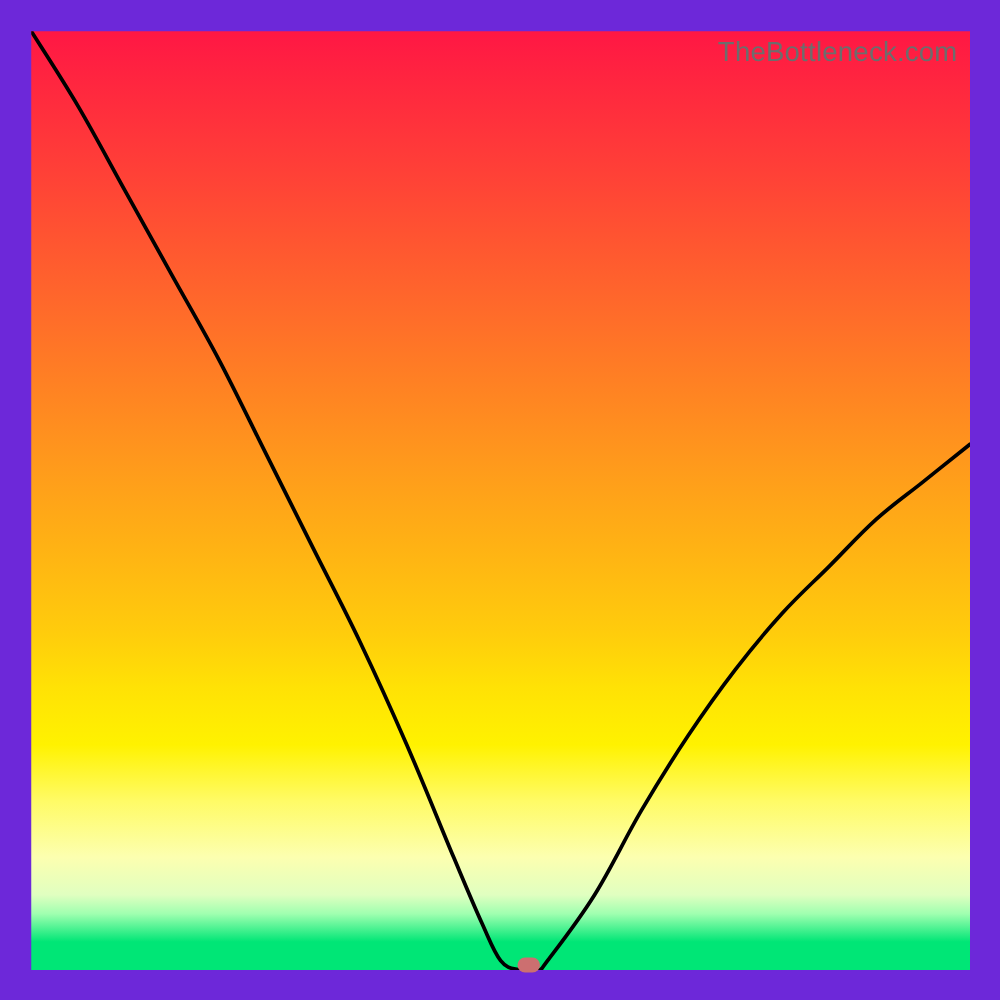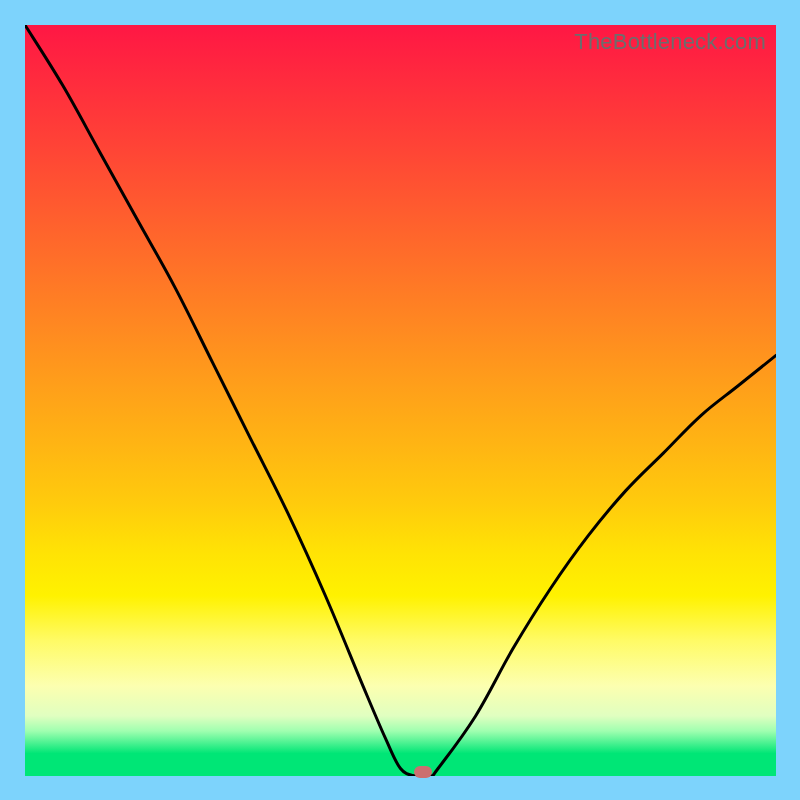--- a/index.html
+++ b/index.html
@@ -1,16 +1,16 @@
 <!DOCTYPE html>
 <html><head>
 <meta charset="utf-8">
 <style>
 html,body{margin:0;padding:0;width:800px;height:800px;overflow:hidden;font-family:Arial,Helvetica,sans-serif}
-#container{position:relative;width:800px;height:800px;background:#7dd3fc}
+#container{position:relative;width:800px;height:800px;background:#6d28d9}
 #plot-area{position:absolute;left:25px;top:25px;width:751px;height:751px;
   background:linear-gradient(to bottom,
     #ff1744 0%,
     #ff2d3d 8%,
     #ff4336 16%,
     #ff5a2f 24%,
     #ff7128 32%,
     #ff8821 40%,
     #ff9f1a 48%,
     #ffb513 56%,

